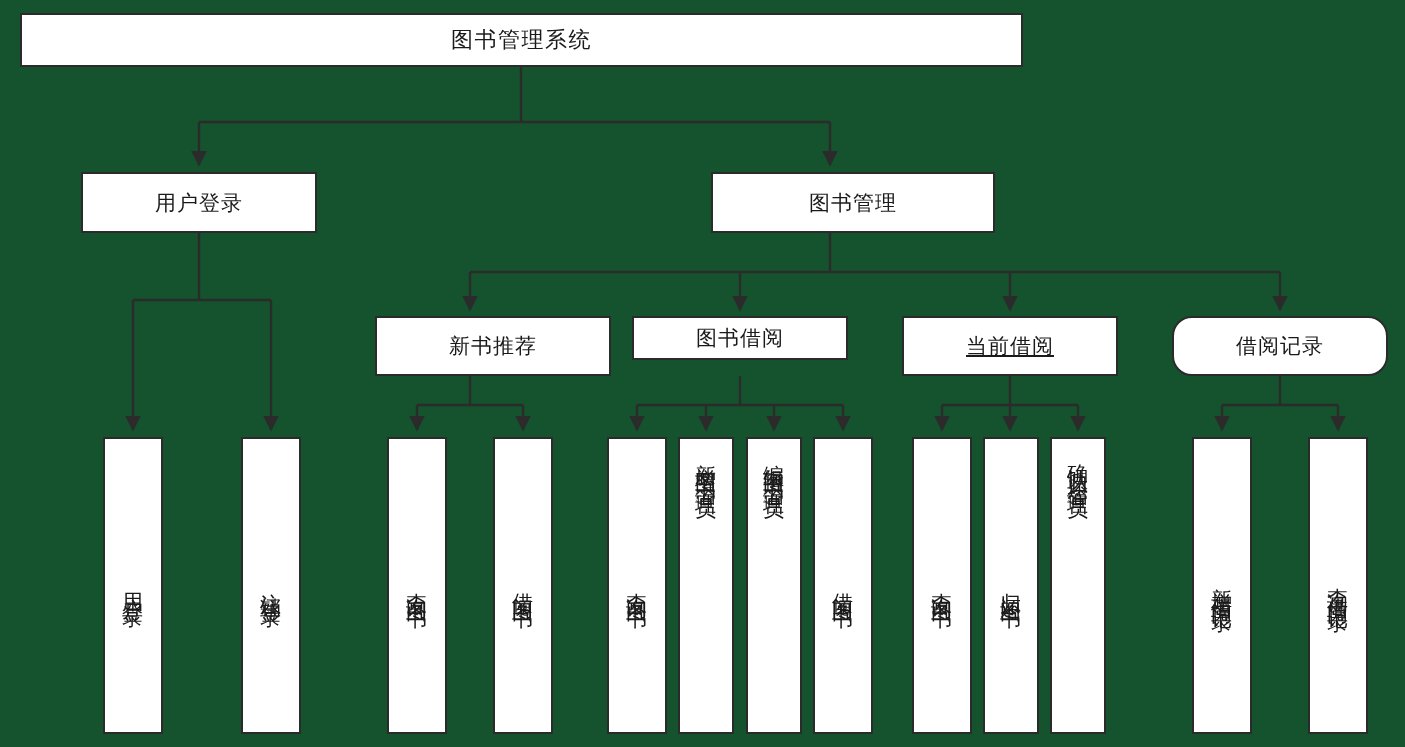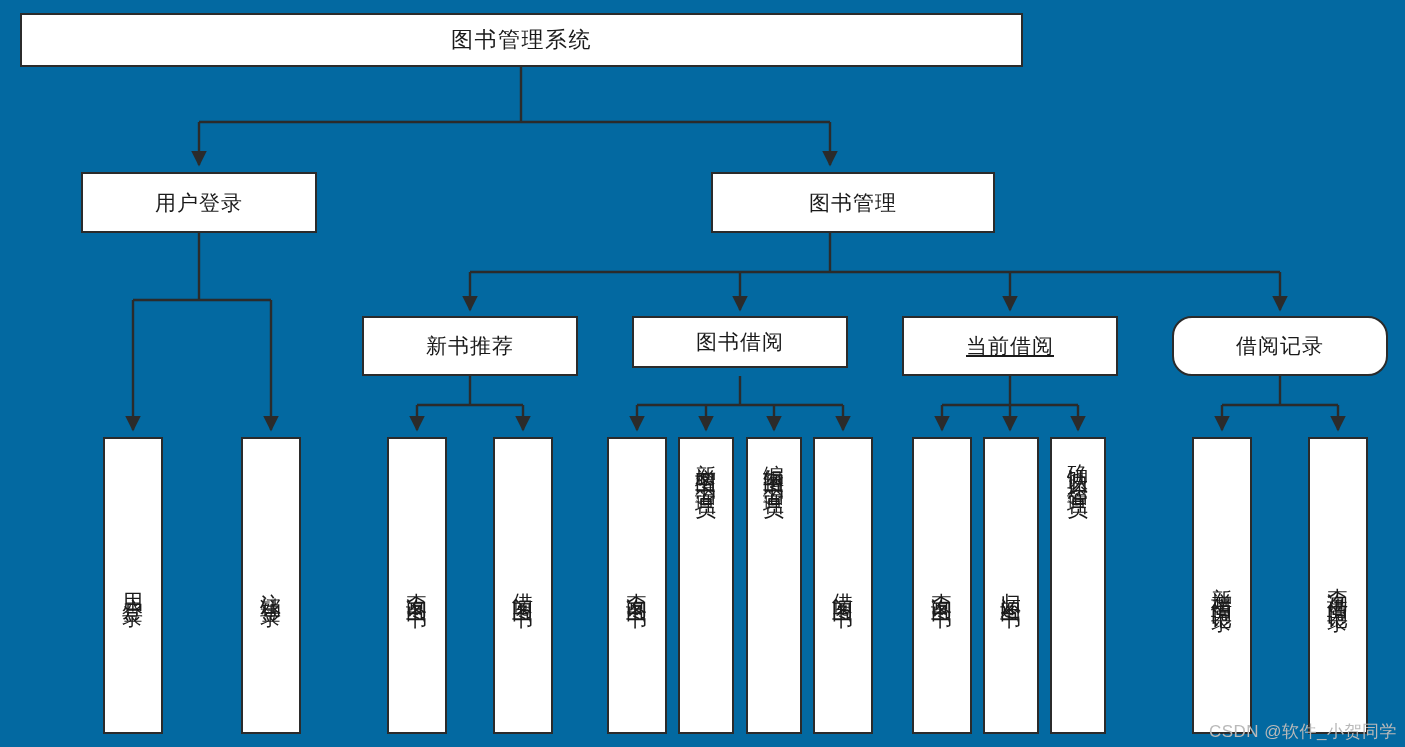--- a/index.html
+++ b/index.html
@@ -7,21 +7,21 @@
     padding: 0;
     background: #ffffff;
   }
   body {
     font-family: "Liberation Sans", "DejaVu Sans", sans-serif;
   }
   #canvas {
     position: relative;
     width: 1405px;
     height: 747px;
-    background: #0369a1;
+    background: #14532d;
     overflow: hidden;
   }
   .node {
     position: absolute;
     box-sizing: border-box;
     background: #ffffff;
     border: 2px solid #2b2b2b;
     display: flex;
     align-items: center;
     justify-content: center;
@@ -139,24 +139,24 @@
     <span class="node-label">图书管理系统</span>
   </div>
 
   <div class="node h" style="left:81px; top:172px; width:236px; height:61px;">
     <span class="node-label">用户登录</span>
   </div>
   <div class="node h" style="left:711px; top:172px; width:284px; height:61px;">
     <span class="node-label">图书管理</span>
   </div>
 
-  <div class="node h" style="left:362px; top:316px; width:216px; height:60px;">
+  <div class="node h" style="left:375px; top:316px; width:236px; height:60px;">
     <span class="node-label">新书推荐</span>
   </div>
-  <div class="node h" style="left:632px; top:316px; width:216px; height:52px;">
+  <div class="node h" style="left:632px; top:316px; width:216px; height:44px;">
     <span class="node-label">图书借阅</span>
   </div>
   <div class="node h" style="left:902px; top:316px; width:216px; height:60px;text-decoration:underline;">
     <span class="node-label">当前借阅</span>
   </div>
   <div class="node h" style="left:1172px; top:316px; width:216px; height:60px;border-radius:20px;">
     <span class="node-label">借阅记录</span>
   </div>
 
   <div class="node v mid" style="left:103px; top:437px; width:60px; height:297px;">
@@ -196,15 +196,14 @@
     <span class="node-label">确认归还（管理员）</span>
   </div>
 
   <div class="node v mid" style="left:1192px; top:437px; width:60px; height:297px;">
     <span class="node-label">新增借阅记录</span>
   </div>
   <div class="node v mid" style="left:1308px; top:437px; width:60px; height:297px;">
     <span class="node-label">查询借阅记录</span>
   </div>
 
-  <div class="watermark">CSDN @软件_小贺同学</div>
 
 </div>
 
 </body></html>

